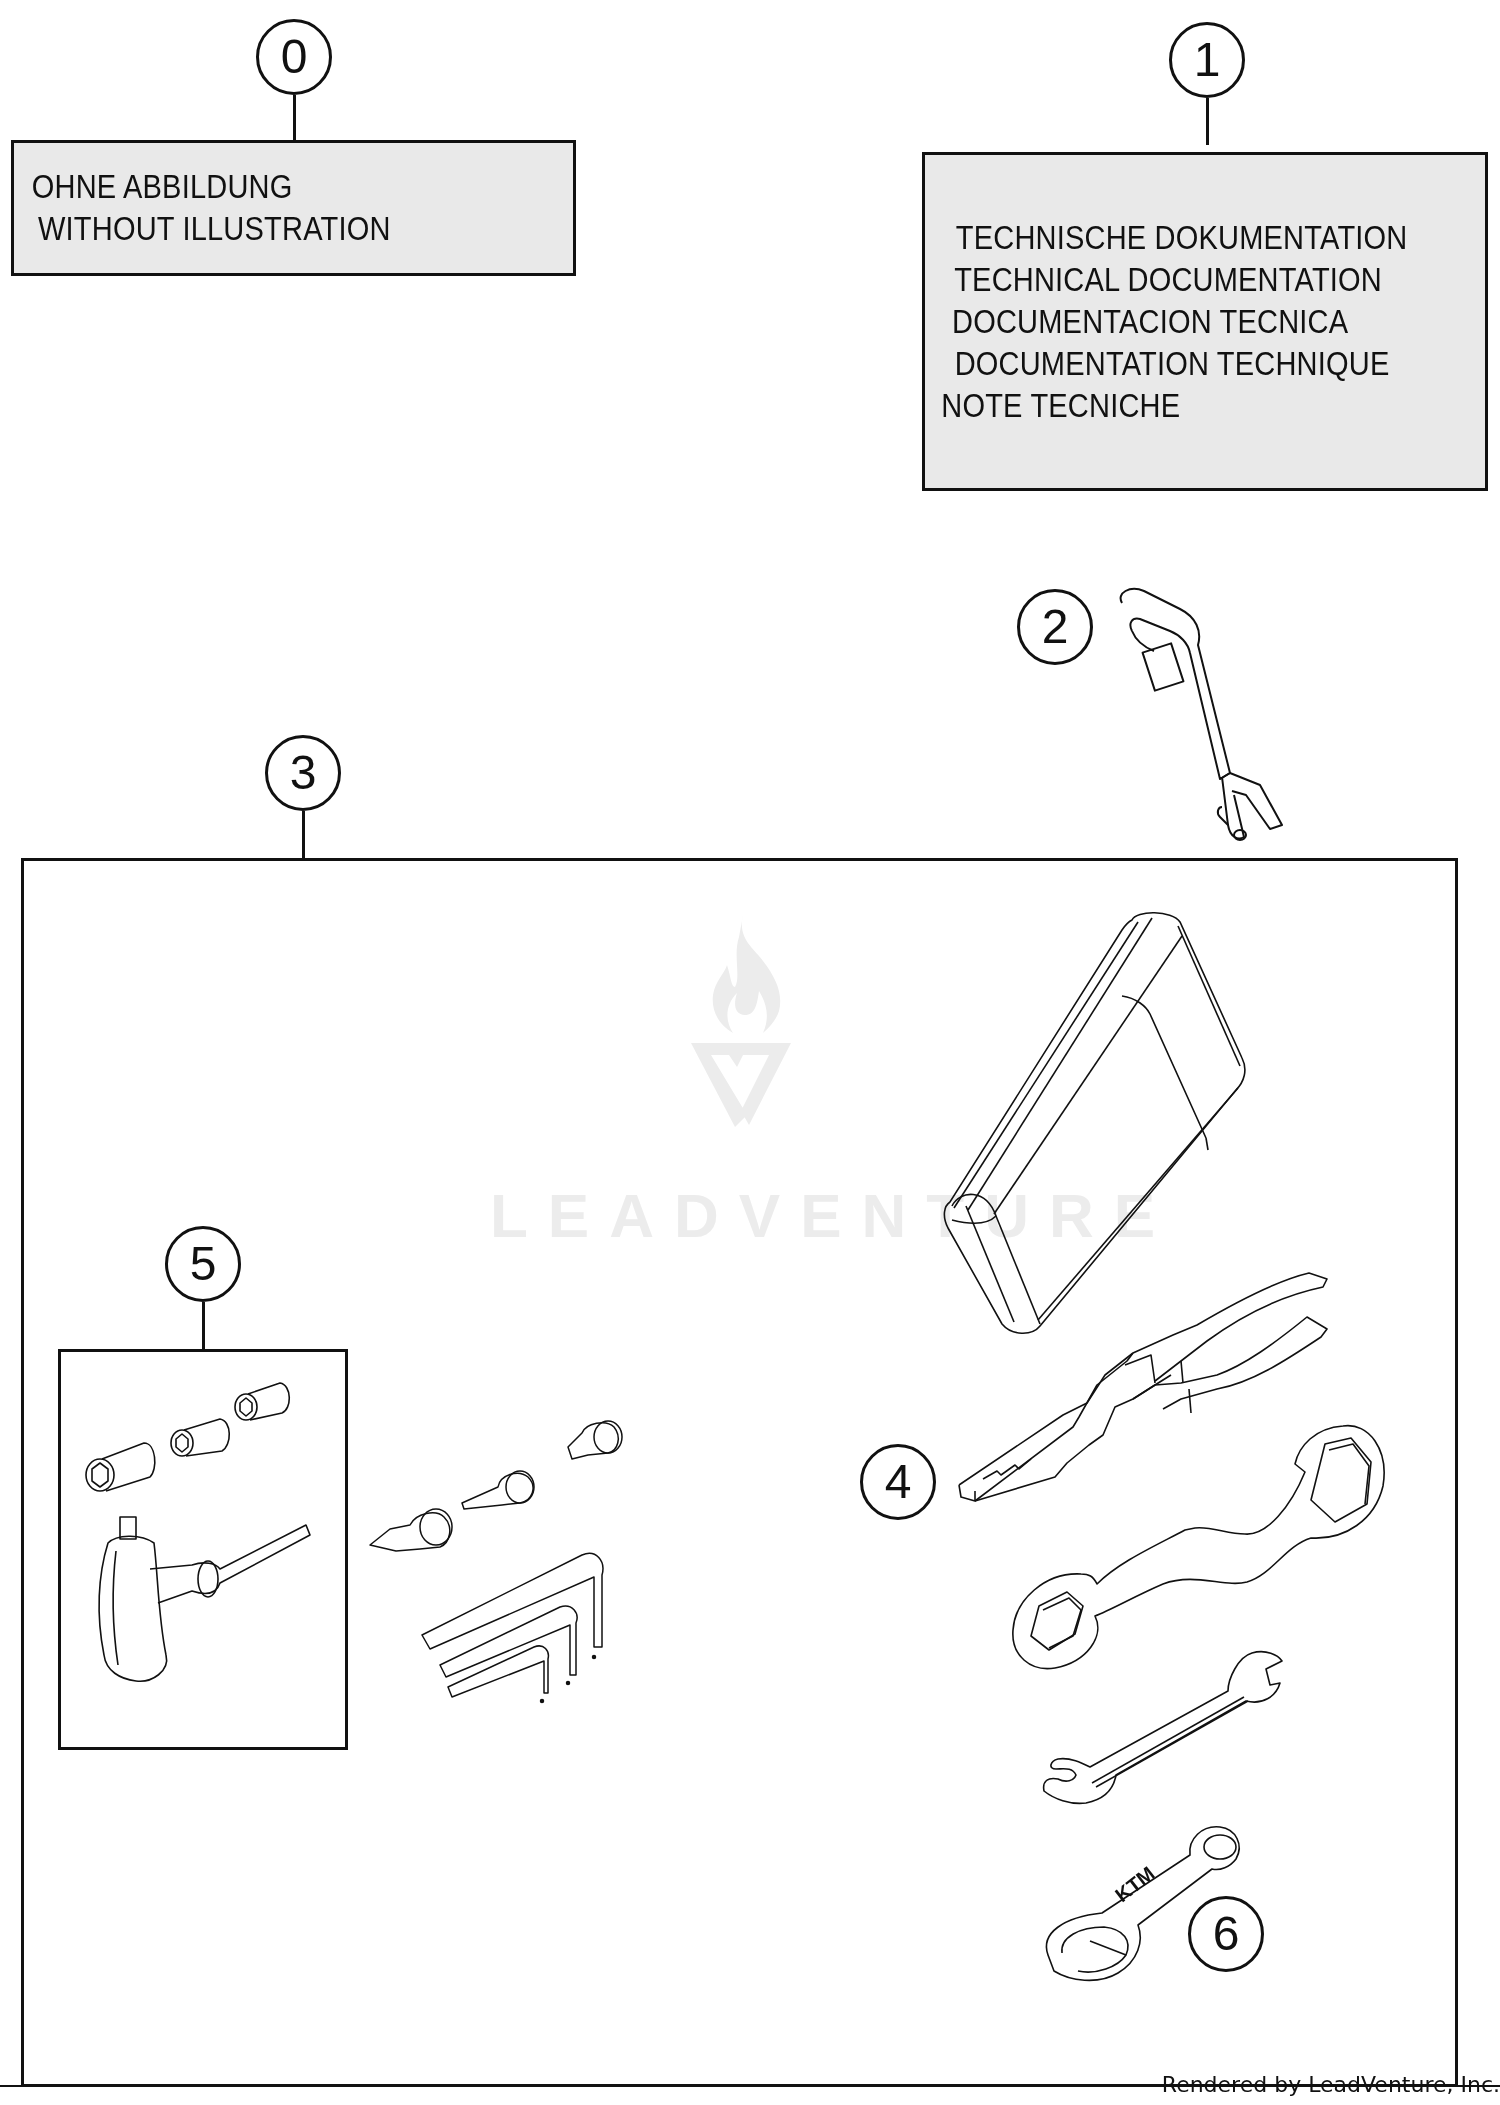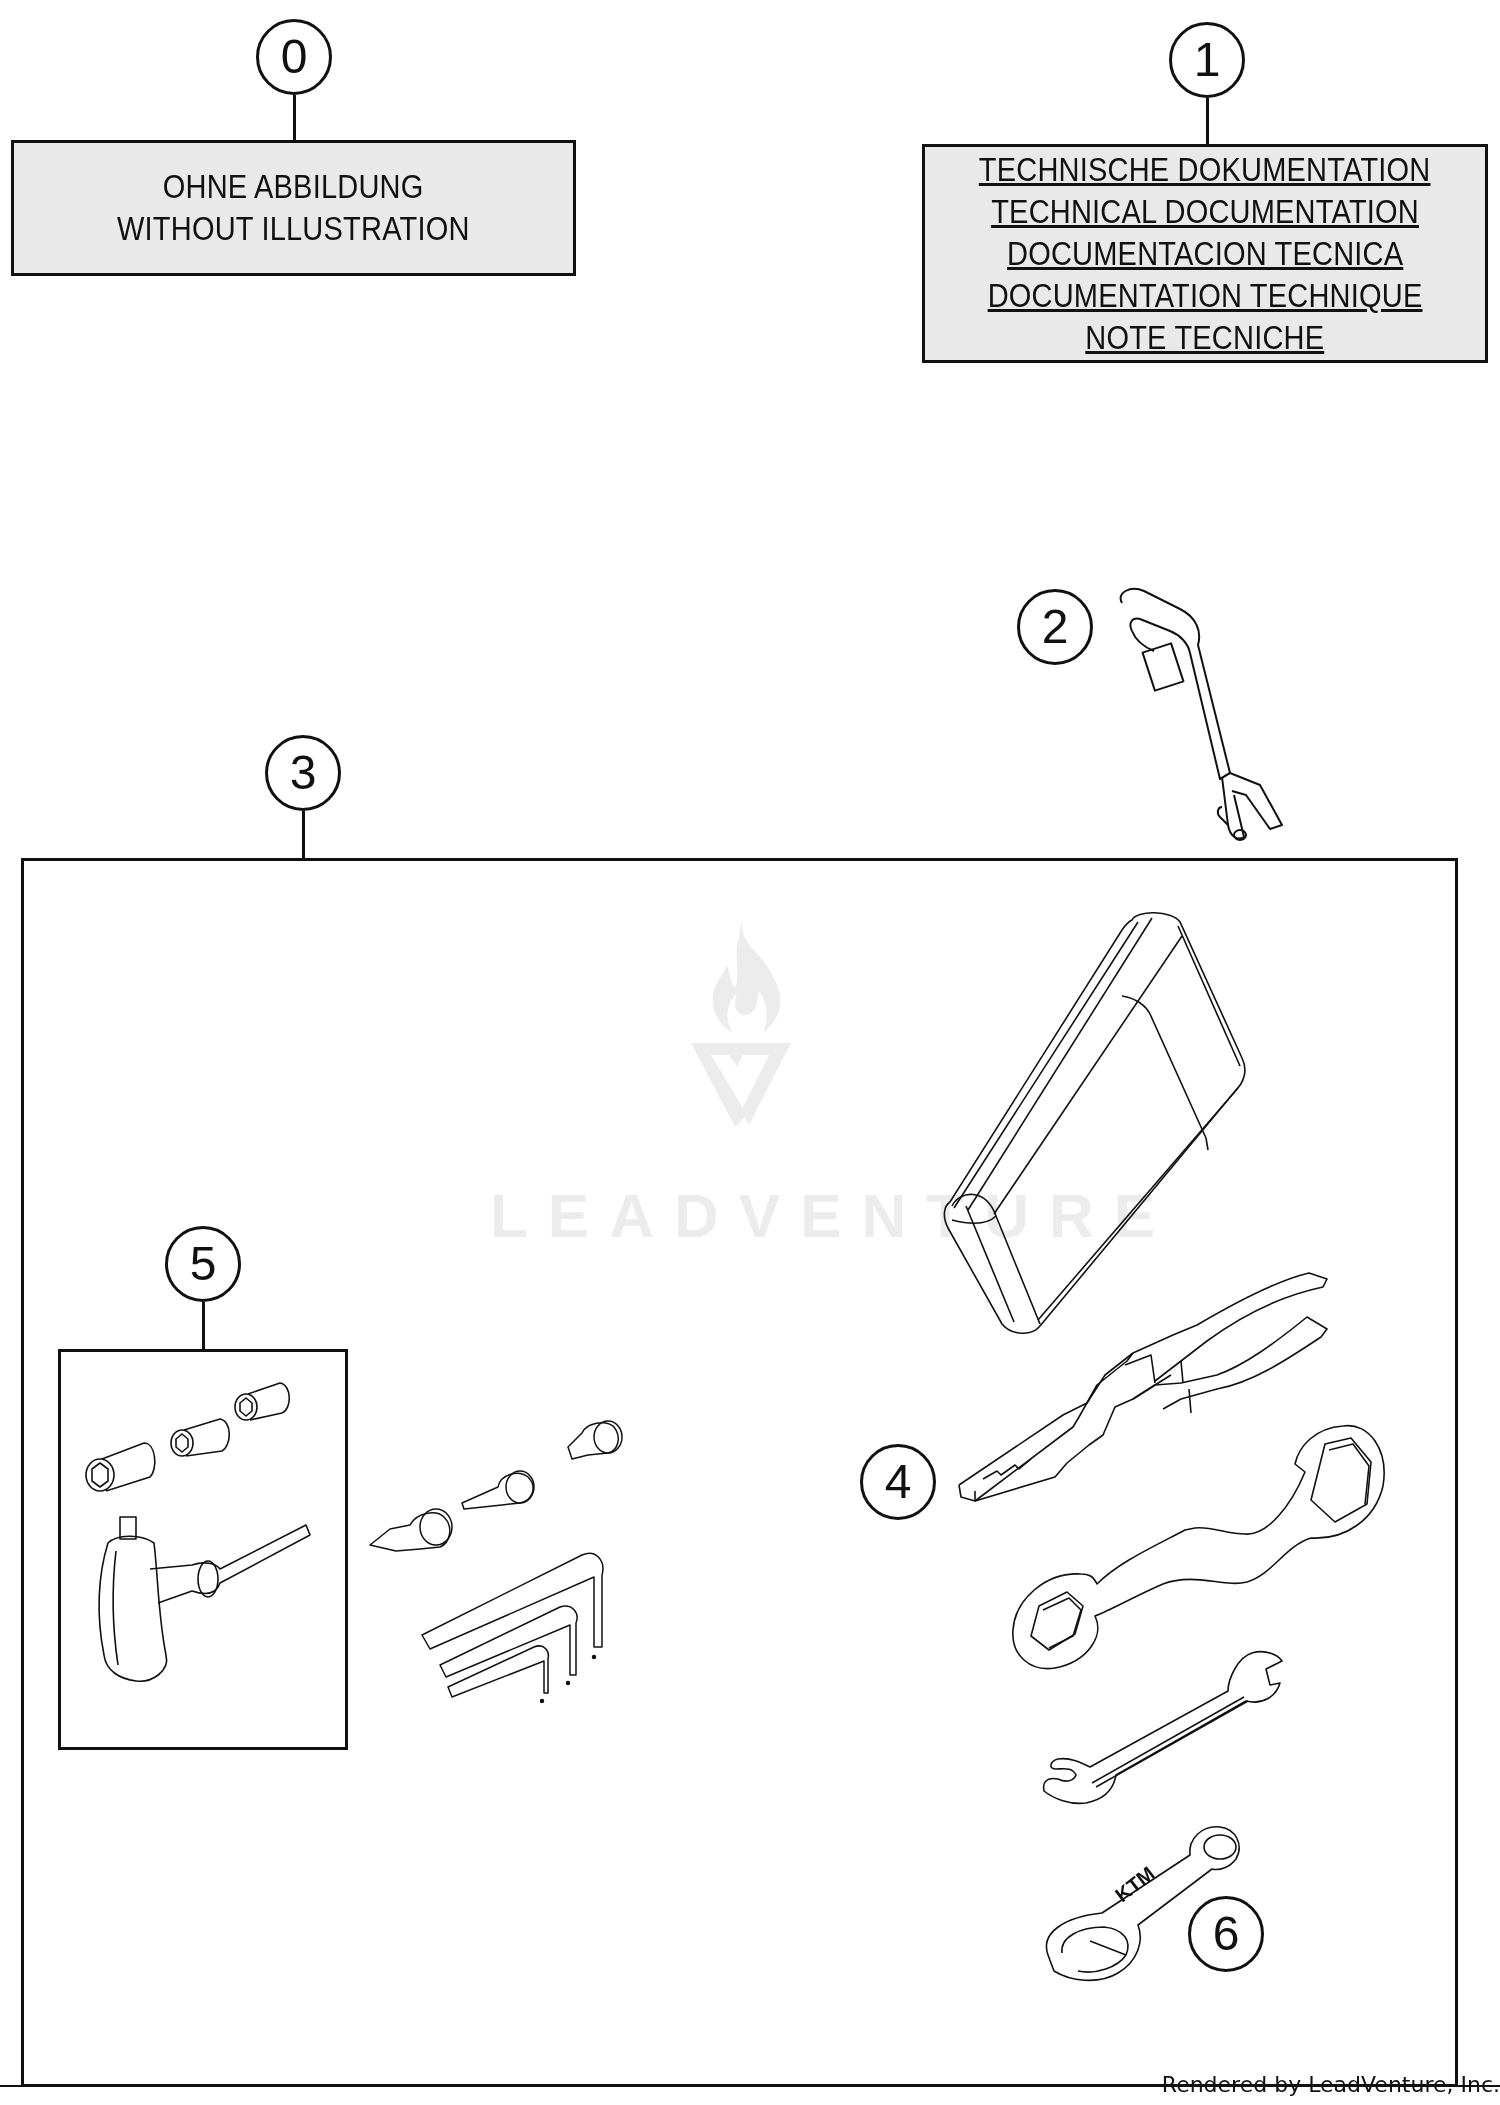--- a/index.html
+++ b/index.html
@@ -4,21 +4,21 @@
   <style>
     html, body { margin: 0; padding: 0; background: #ffffff; }
     body { width: 1500px; height: 2105px; position: relative; overflow: hidden;
            font-family: "Liberation Sans", "DejaVu Sans", sans-serif; color: #111; }
     .callout { position: absolute; width: 76px; height: 76px; border: 3px solid #111;
                border-radius: 50%; box-sizing: border-box; background: #fff;
                display: flex; align-items: center; justify-content: center;
                font-size: 48px; line-height: 1; }
     .vline { position: absolute; width: 3px; background: #111; }
     .label-box { position: absolute; background: #e9e9e9; border: 3px solid #111; box-sizing: border-box;
-                 display: flex; flex-direction: column; align-items: center; justify-content: center;
+                 display: flex; flex-direction: column; align-items: flex-start; justify-content: center;
                  font-family: "Liberation Sans Narrow", "Liberation Sans", sans-serif;
                  font-size: 33px; line-height: 42px; letter-spacing: 0.2px; text-align: center; }
     .label-box span { display: block; transform: scaleX(0.88); white-space: nowrap; }
     .frame { position: absolute; border: 3px solid #111; box-sizing: border-box; background: transparent; }
     svg.art { position: absolute; overflow: visible; }
     svg.art * { vector-effect: non-scaling-stroke; }
     .watermark { position: absolute; color: #ececec; font-size: 62px; font-weight: bold;
                  letter-spacing: 20px; white-space: nowrap; }
     .footer { position: absolute; left: 0; width: 1500px; top: 2072px; text-align: right;
               font-family: "DejaVu Sans", sans-serif; font-size: 22px; color: #111; }
@@ -34,21 +34,21 @@
 <div class="vline" style="left:293px; top:95px; height:46px;"></div>
 <div class="label-box" style="left:11px; top:140px; width:565px; height:136px;">
   <span>OHNE ABBILDUNG</span>
   <span>WITHOUT ILLUSTRATION</span>
 </div>
 
 <div class="callout" style="left:1169px; top:22px;">
   <span>1</span>
 </div>
 <div class="vline" style="left:1206px; top:98px; height:47px;"></div>
-<div class="label-box" style="left:922px; top:144px; width:566px; height:219px; line-height:42px;text-decoration:underline;">
+<div class="label-box" style="left:922px; top:152px; width:566px; height:339px; line-height:42px;">
   <span>TECHNISCHE DOKUMENTATION</span>
   <span>TECHNICAL DOCUMENTATION</span>
   <span>DOCUMENTACION TECNICA</span>
   <span>DOCUMENTATION TECHNIQUE</span>
   <span>NOTE TECNICHE</span>
 </div>
 
 <div class="callout" style="left:1017px; top:589px;">
   <span>2</span>
 </div>

